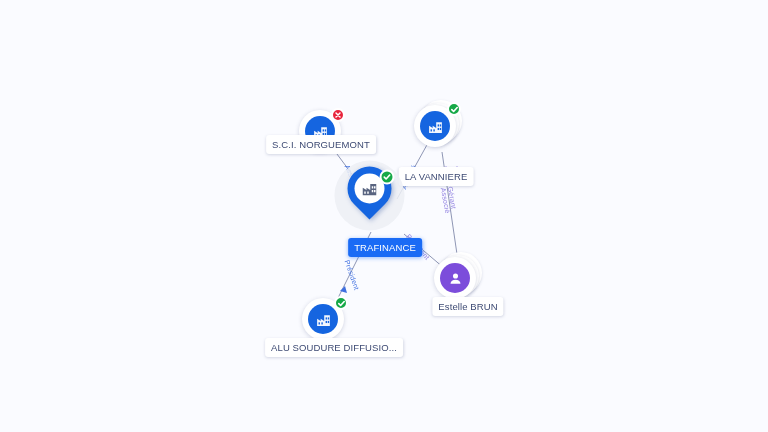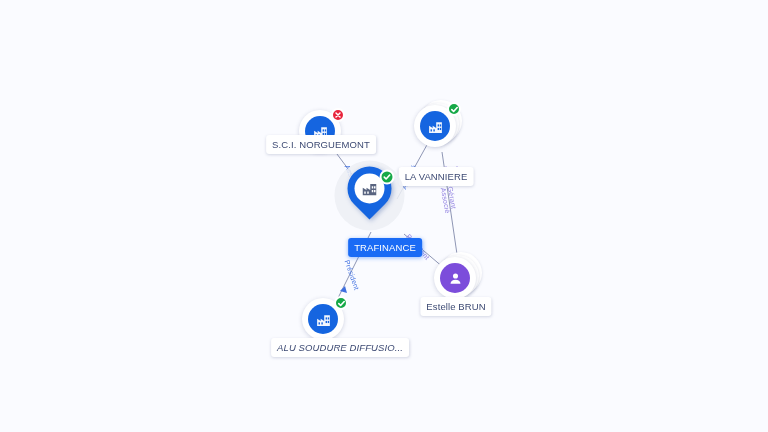--- a/index.html
+++ b/index.html
@@ -312,33 +312,33 @@
             <rect fill="#1565e0" x="9" y="16" width="2" height="3"></rect>
           </svg>
         </div>
         <div class="badge ok" style="right:-2px; top:-2px;">
           <svg width="9" height="9" viewBox="0 0 10 10" aria-hidden="true">
             <path stroke="#ffffff" stroke-width="1.8" fill="none" stroke-linecap="round" stroke-linejoin="round" d="M2 5.2L4 7.2L8 2.8"></path>
           </svg>
         </div>
       </div>
     </div>
-    <div class="node-label" style="left:16px; top:18px;font-style:italic;">ALU SOUDURE DIFFUSIO...</div>
+    <div class="node-label" style="left:10px; top:18px;">ALU SOUDURE DIFFUSIO...</div>
   </div>
 
   <div class="node" style="left:456px; top:279px;">
     <div class="node-visual" style="left:0; top:0;">
       <div class="disc-wrap">
         <div class="disc-shadow s1"></div>
         <div class="disc-shadow s2"></div>
         <div class="disc-plate"></div>
         <div class="disc-core person">
           <svg width="17" height="17" viewBox="0 0 24 24" aria-hidden="true">
             <circle fill="#ffffff" cx="12" cy="8.5" r="3.6"></circle>
             <path fill="#ffffff" d="M5 19.5c0-3.6 3.2-5.6 7-5.6s7 2 7 5.6z"></path>
           </svg>
         </div>
       </div>
     </div>
-    <div class="node-label" style="left:0; top:18px;">Estelle BRUN</div>
+    <div class="node-label" style="left:12px; top:18px;">Estelle BRUN</div>
   </div>
 
 </div>
 
 </body></html>

